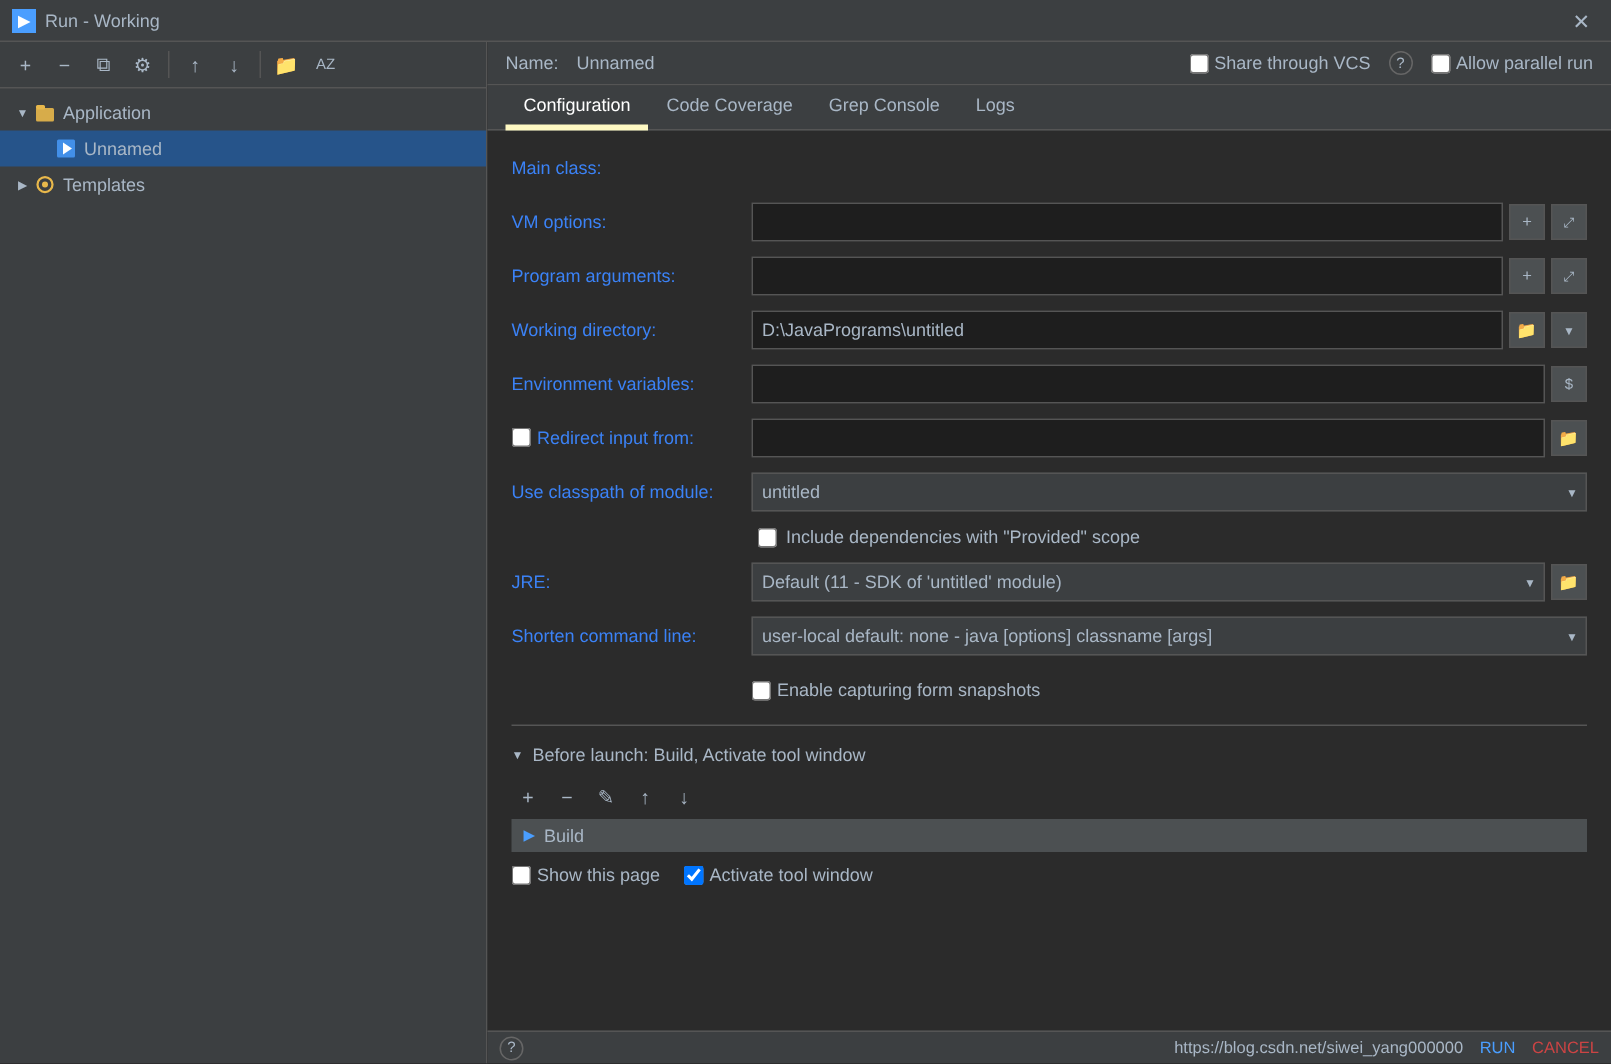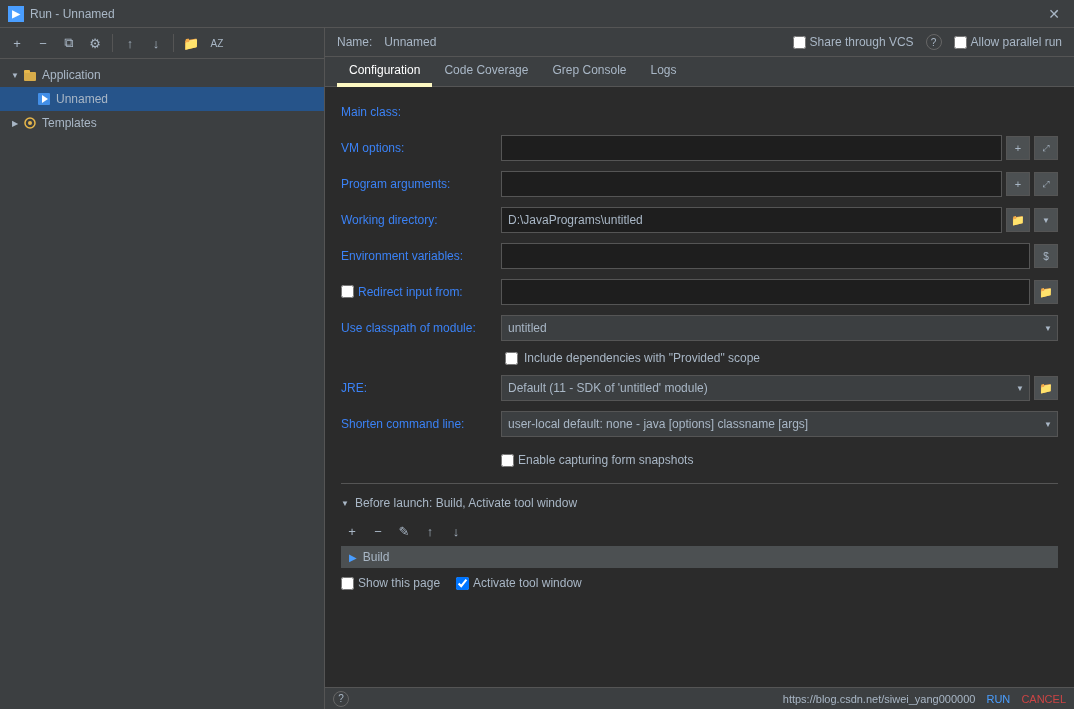--- a/index.html
+++ b/index.html
@@ -399,21 +399,21 @@
       cursor: pointer;
     }
   </style>
 </head>
 <body>
 
 <div class="title-bar">
   <span class="title-bar-icon">
     <span>▶</span>
   </span>
-  <span class="title-bar-text">Run - Unnamed</span>
+  <span class="title-bar-text">Run - Working</span>
   <span class="title-bar-close">✕</span>
 </div>
 
 <div class="main-layout">
 
   <div class="left-panel">
     <div class="left-toolbar">
       <button class="toolbar-btn">+</button>
       <button class="toolbar-btn">−</button>
       <button class="toolbar-btn">⧉</button>

